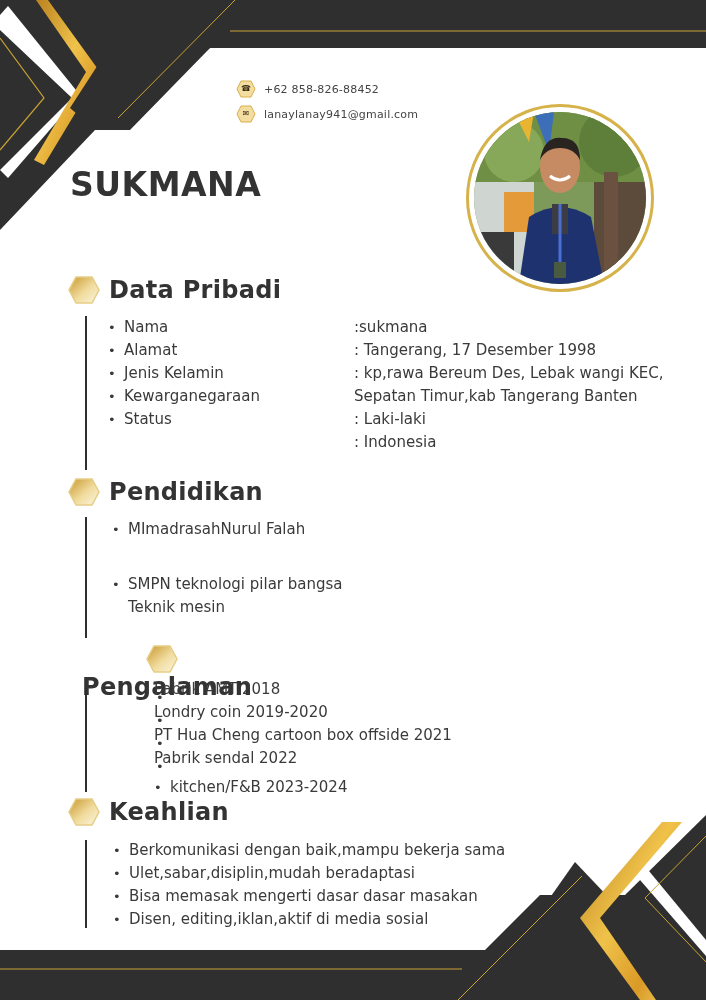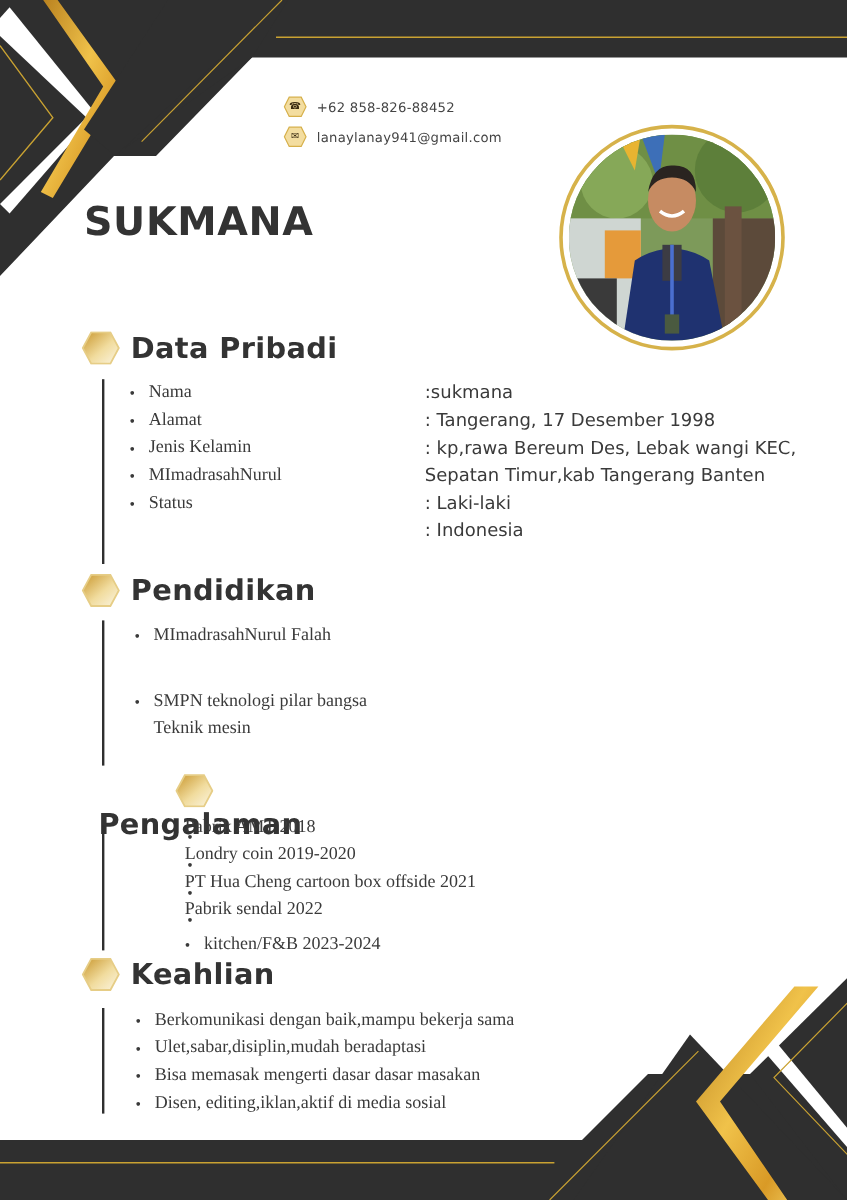--- a/index.html
+++ b/index.html
@@ -18,21 +18,21 @@
     .photo-frame { position: absolute; left: 466px; top: 104px; width: 188px; height: 188px; border-radius: 50%; border: 3px solid #d6b24a; background: #fff; }
     .photo { position: absolute; left: 474px; top: 112px; width: 172px; height: 172px; border-radius: 50%; overflow: hidden; }
 
     .section-title { position: absolute; display: flex; align-items: center; text-align: right; }
     .section-title .hexbig { width: 32px; height: 28px; margin-right: 7px; position: relative; left: -2px; }
     .section-title h2 { font-size: 24px; font-weight: bold; color: #333; letter-spacing: 0.3px; }
 
     .vline { position: absolute; width: 2px; background: #2f2f2f; left: 85px; }
 
     .list { position: absolute; font-size: 15px; line-height: 23px; color: #3a3a3a; list-style: none; }
-    .list li { position: relative; padding-left: 16px; font-family: Liberation Serif, serif; }
+    .list li { position: relative; padding-left: 16px; }
     .list li::before { content: "•"; position: absolute; left: 0; top: 0; font-size: 13px; }
     .list li.nobullet { padding-left: 0; }
     .list li.nobullet::before { content: ""; }
     .list li.offdot::before { content: "•"; left: 2px; top: 8px; }
 
     .values { position: absolute; left: 354px; top: 316px; font-size: 15px; line-height: 23px; color: #3a3a3a; }
   </style>
 </head>
 <body>
 
@@ -147,21 +147,21 @@
         </linearGradient>
       </defs>
     </svg>
   <h2>Data Pribadi</h2>
 </div>
 <div class="vline" style="top:316px; height:154px;"></div>
 <ul class="list" style="left:108px; top:316px;">
   <li>Nama</li>
   <li>Alamat</li>
   <li>Jenis Kelamin</li>
-  <li>MImadrasahNurul</li>
+  <li>Kewarganegaraan</li>
   <li>Status</li>
 </ul>
 <div class="values">
   <div>:sukmana</div>
   <div>: Tangerang, 17 Desember 1998</div>
   <div>: kp,rawa Bereum Des, Lebak wangi KEC,</div>
   <div>Sepatan Timur,kab Tangerang Banten</div>
   <div>: Laki-laki</div>
   <div>: Indonesia</div>
 </div>

